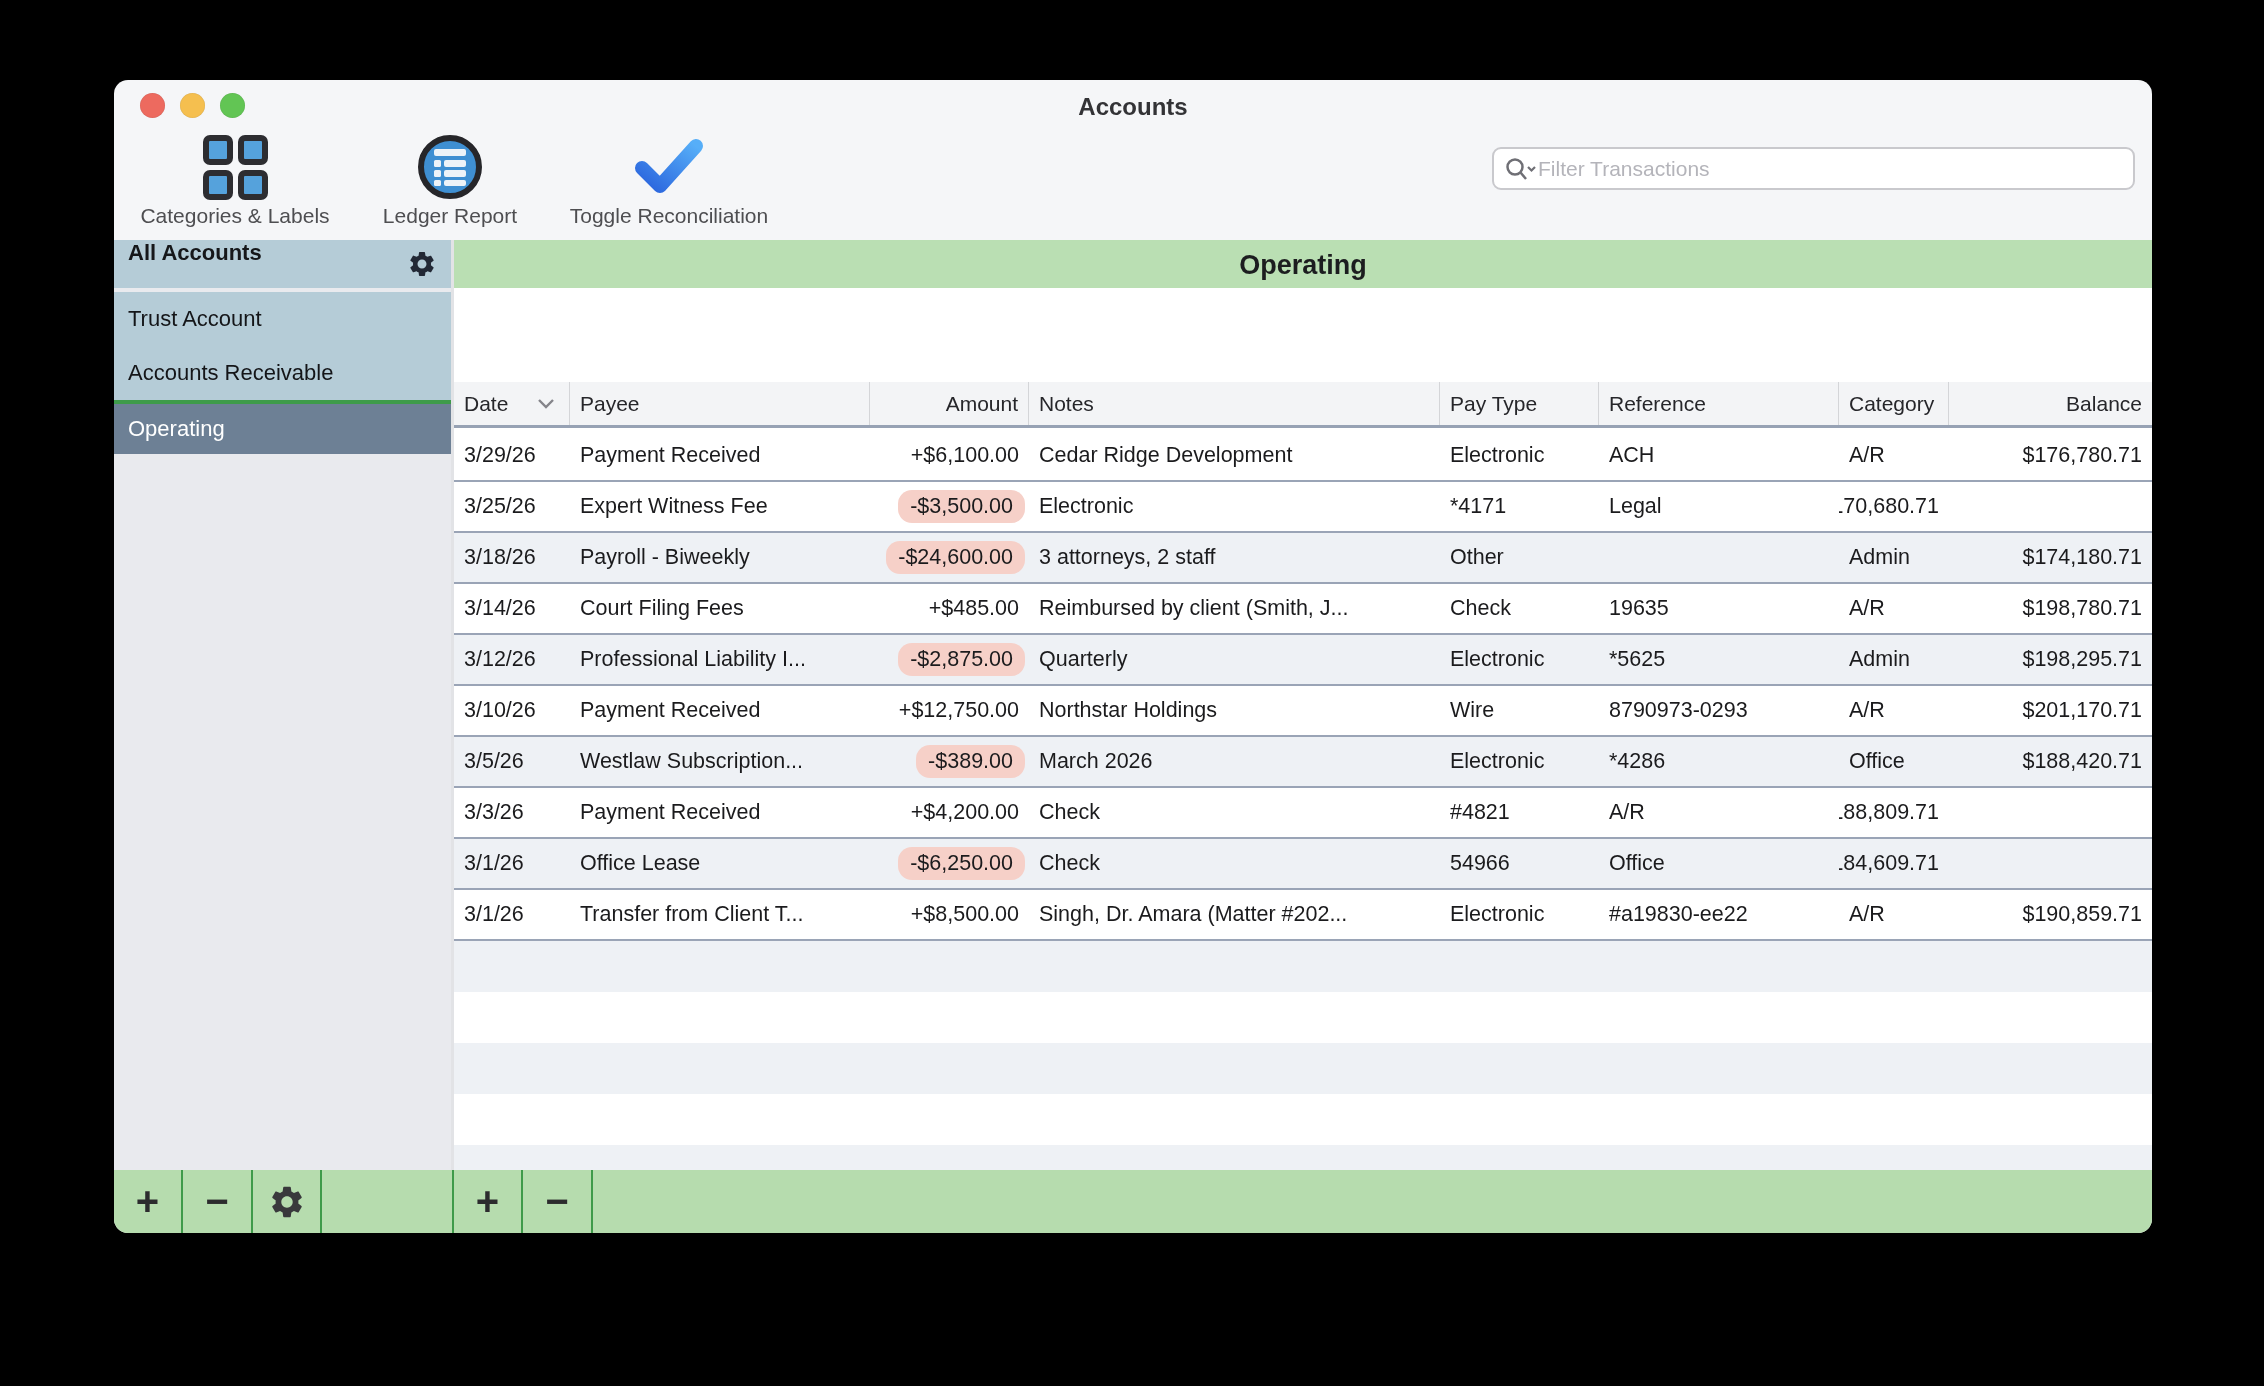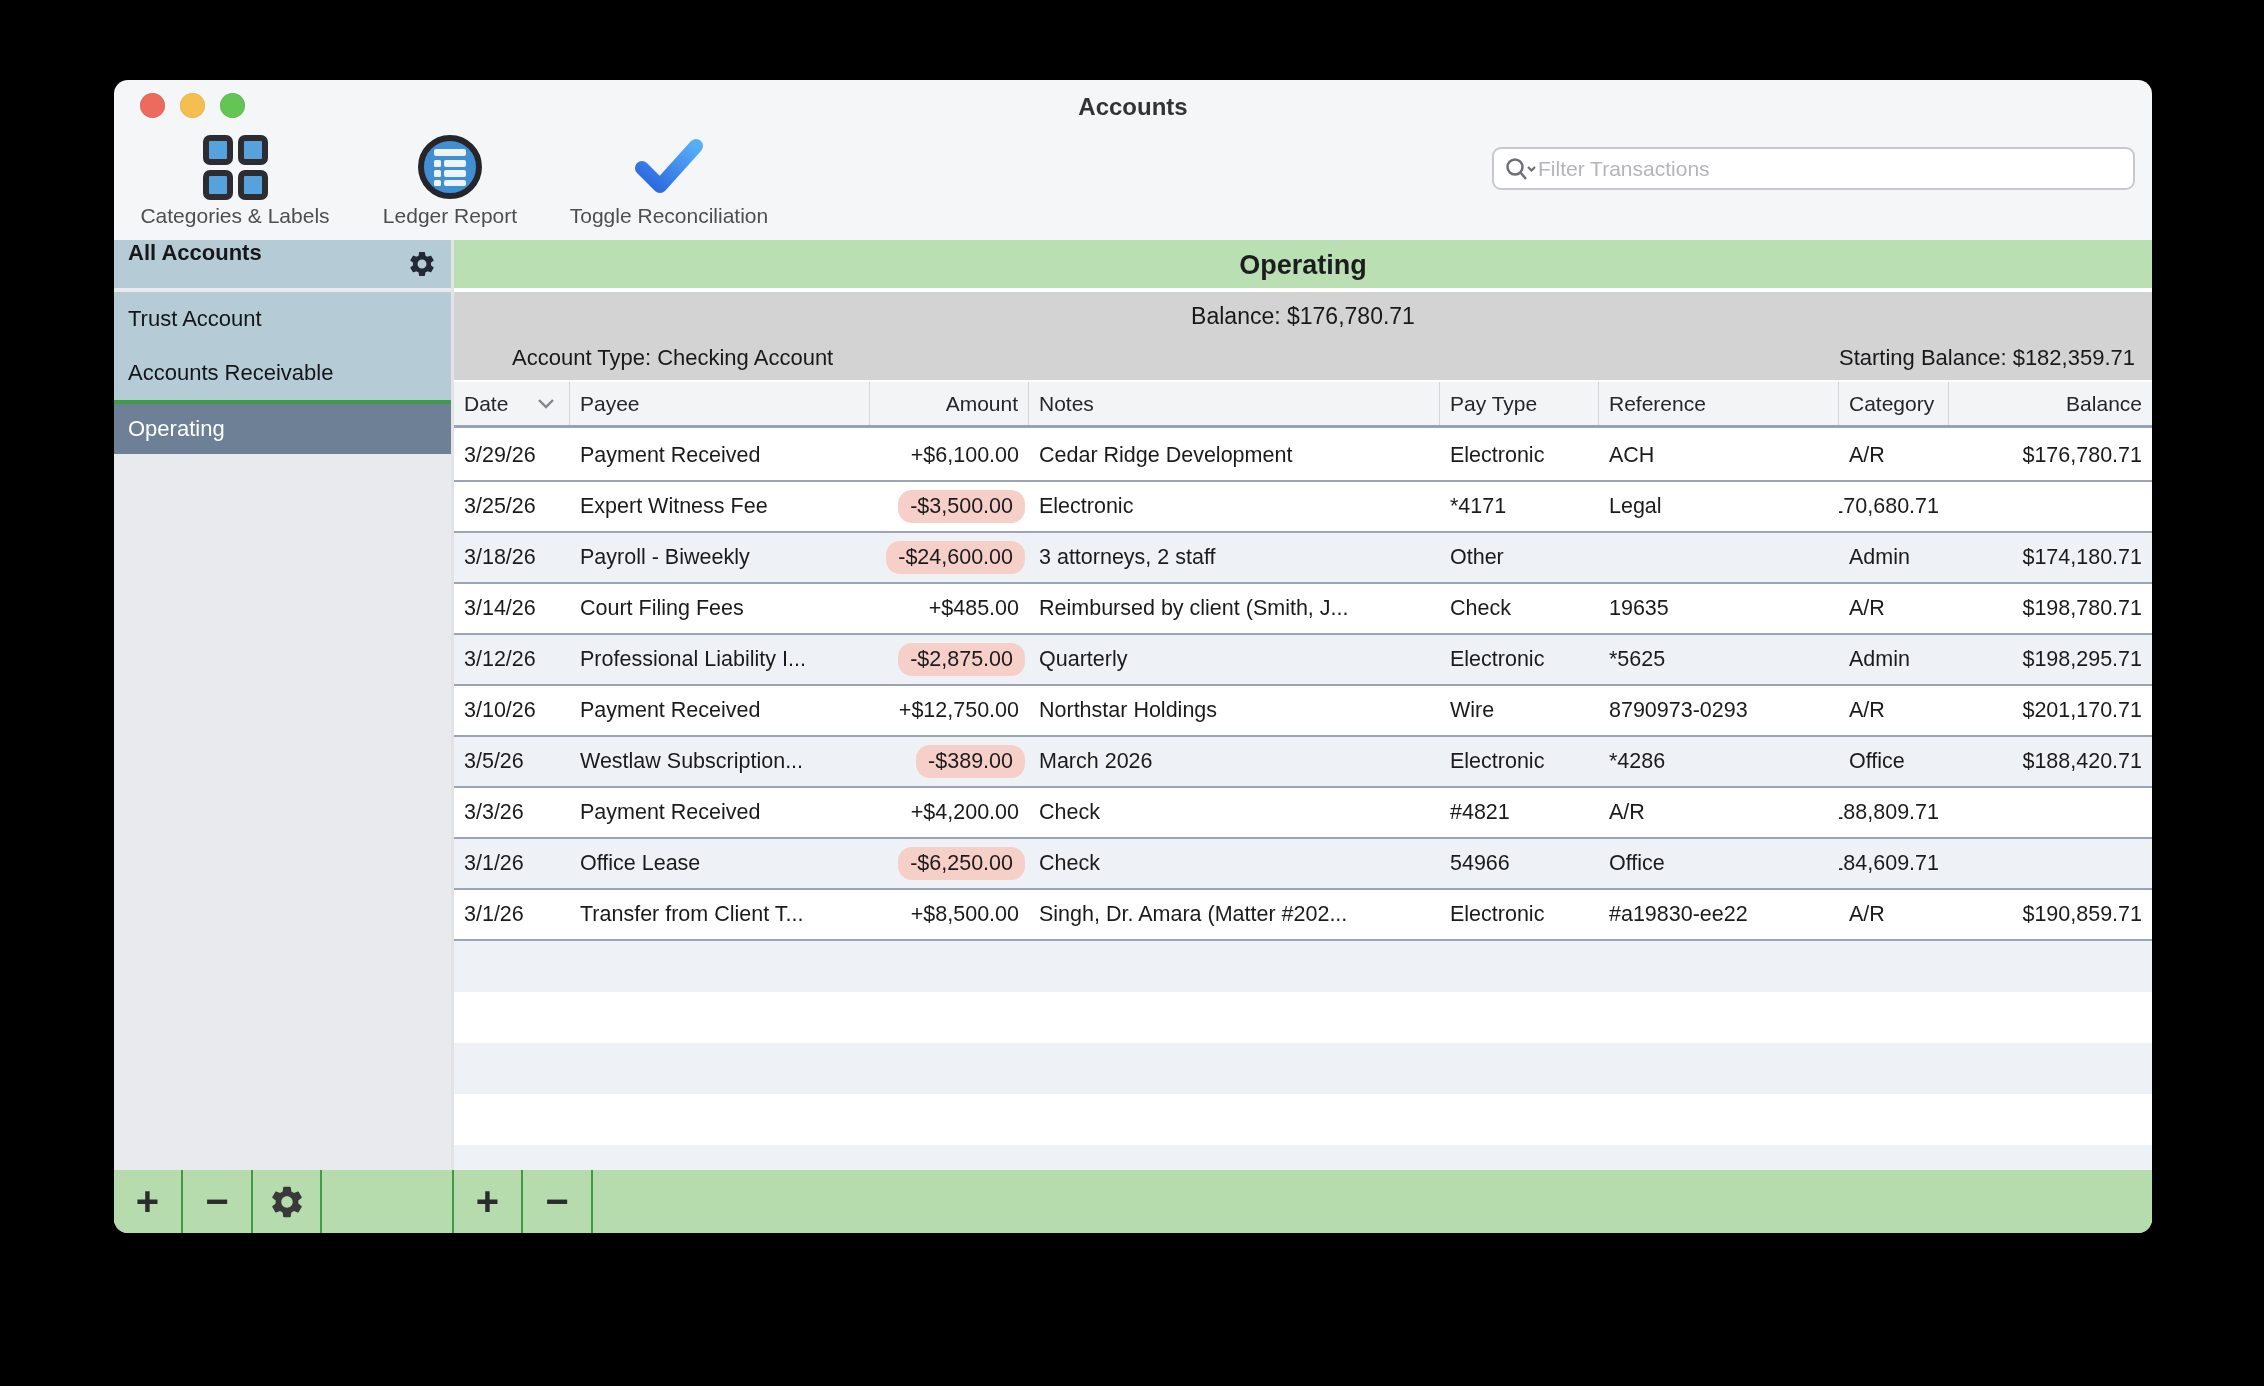--- a/index.html
+++ b/index.html
@@ -180,27 +180,20 @@
           <div class="sb-item selected">
             <span>Operating</span>
           </div>
         </div>
       </div>
 
       <div class="v-divider"></div>
 
       <div class="main">
         <div class="acct-green">Operating</div>
-        <div class="acct-gray">
-          <div class="acct-balance">Balance: $176,780.71</div>
-          <div class="acct-sub">
-            <span>Account Type: Checking Account</span>
-            <span>Starting Balance: $182,359.71</span>
-          </div>
-        </div>
 
         <div class="thead grid-cols">
           <div class="th">
             <span>Date</span>
             <svg class="sort" width="18" height="12" viewBox="0 0 18 12">
               <path d="M2 2 L9 9 L16 2" fill="none" stroke="#84848a" stroke-width="2.4"></path>
             </svg>
           </div>
           <div class="th">
               <span>Payee</span>

